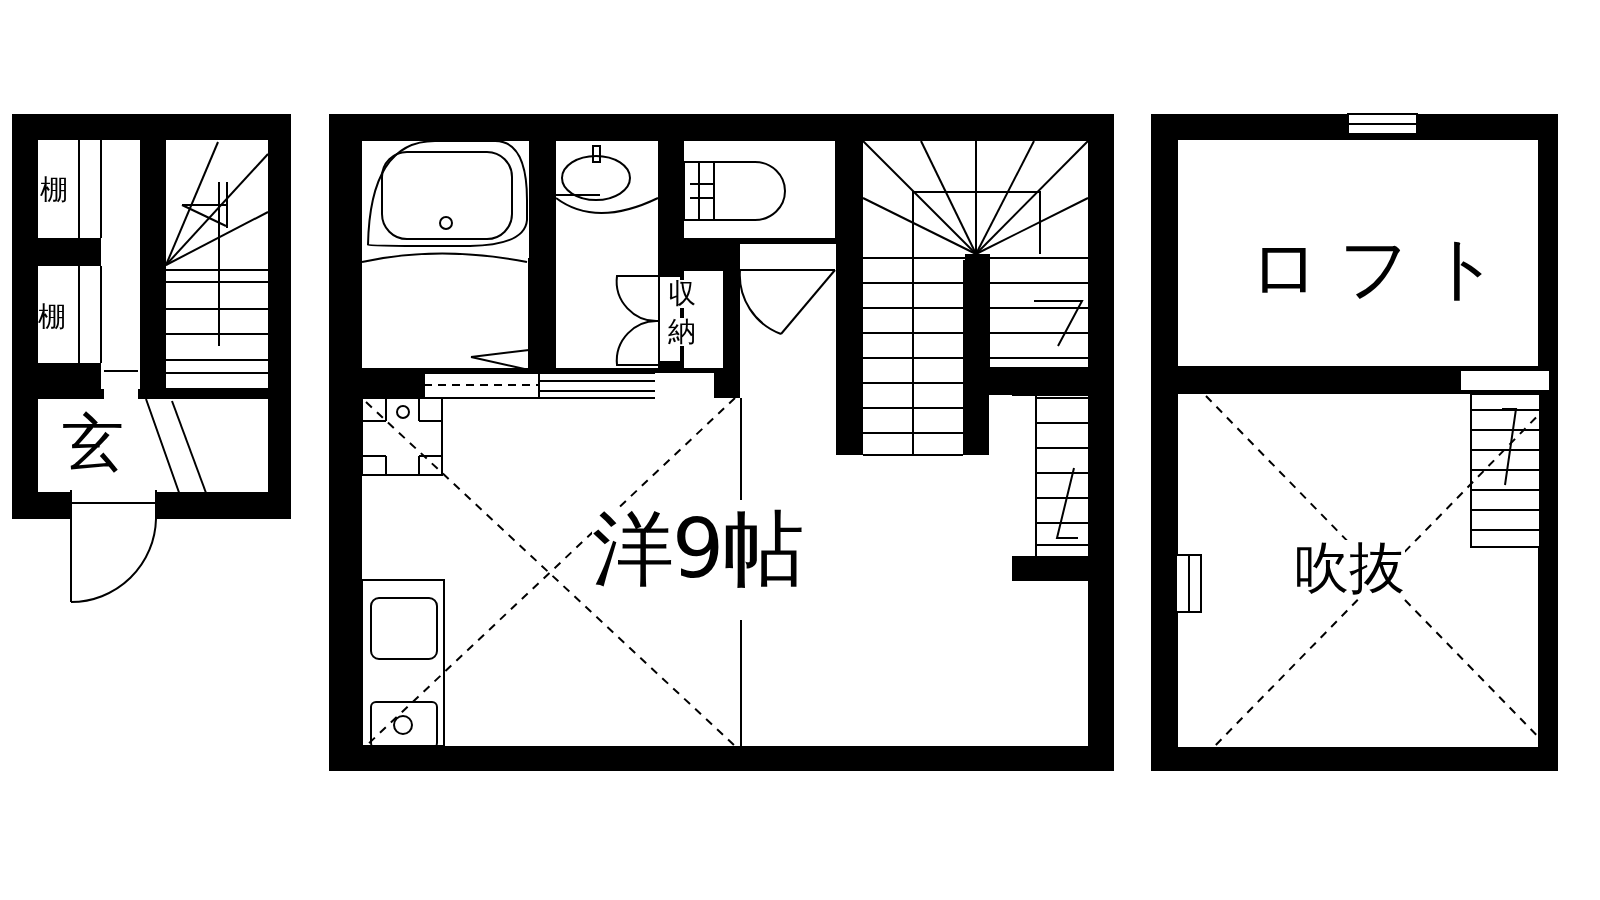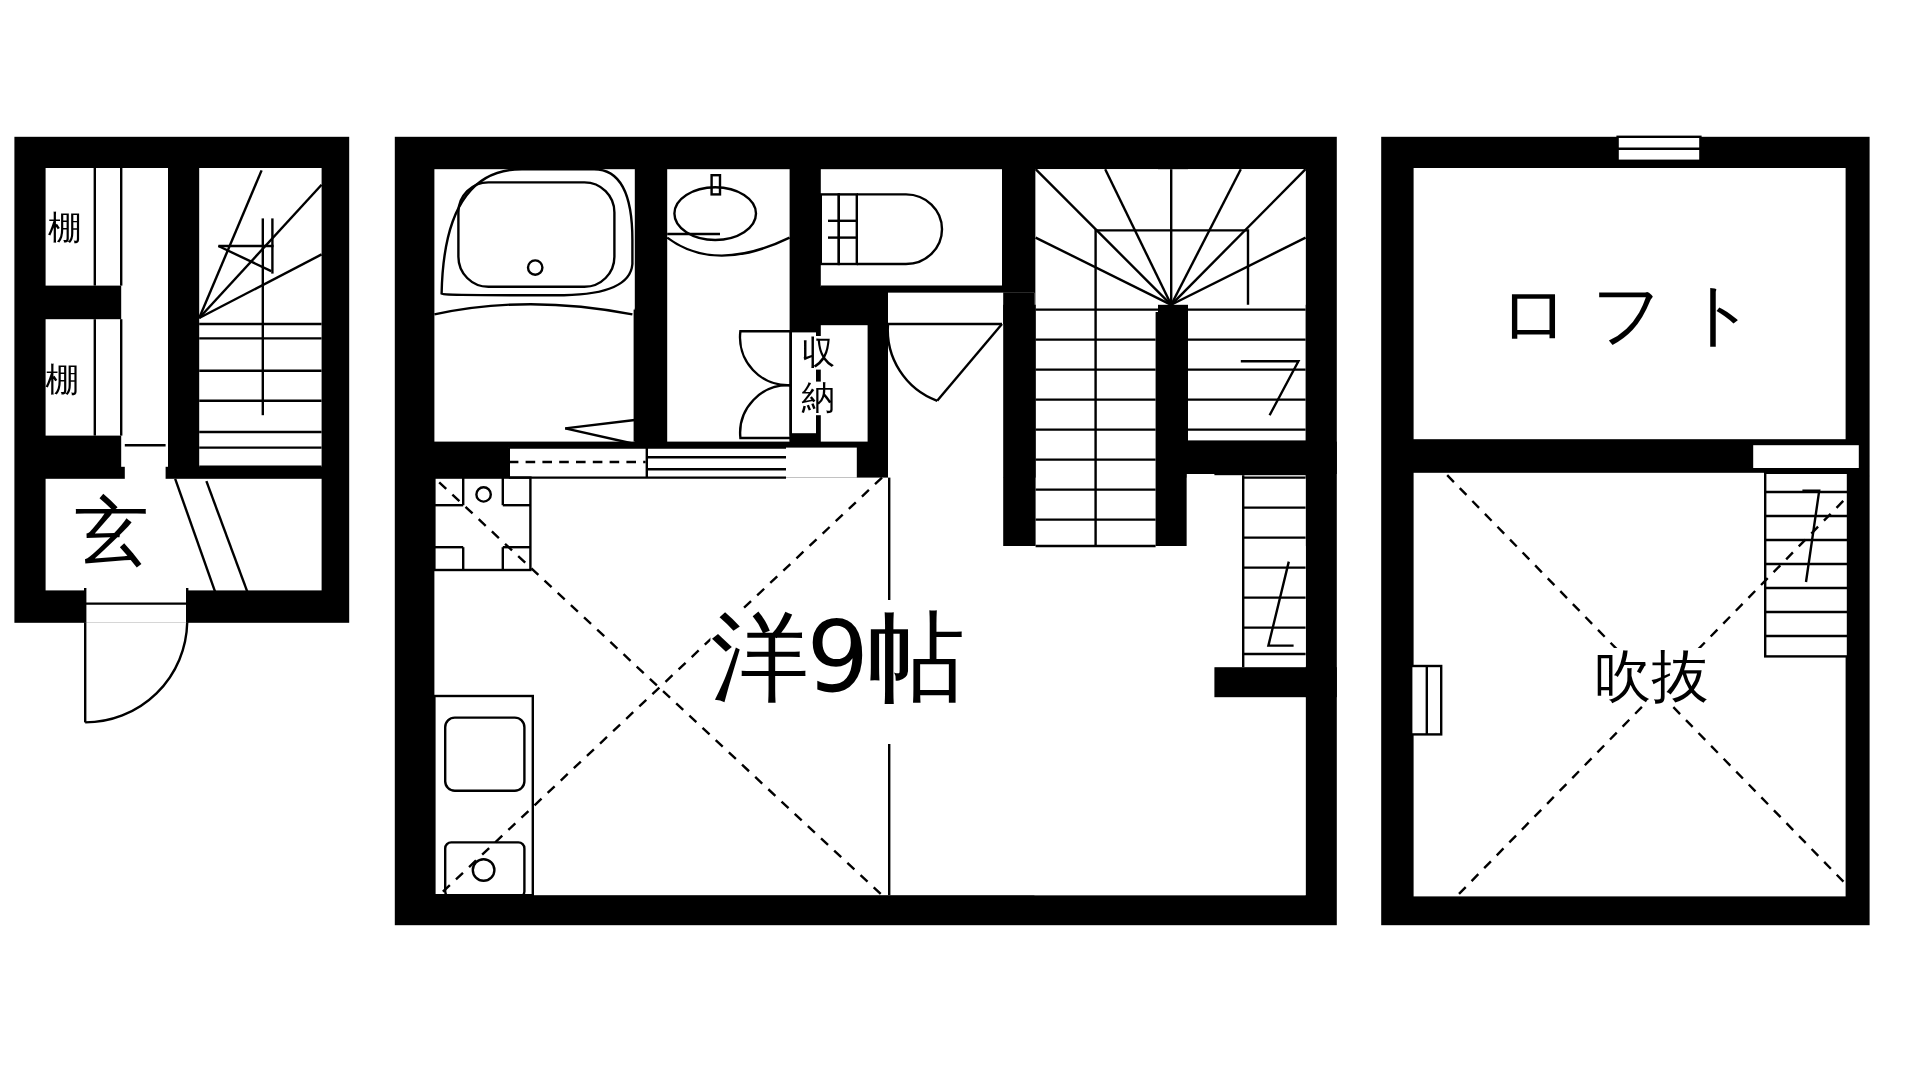--- a/index.html
+++ b/index.html
@@ -3,22 +3,22 @@
 <meta charset="utf-8">
 <style>
   html, body { margin:0; padding:0; background:#ffffff; }
   body { width:1600px; height:900px; position:relative; overflow:hidden; font-family:"DejaVu Sans", sans-serif; }
   svg { position:absolute; left:0; top:0; }
   .lbl { position:absolute; color:#000; font-family:"DejaVu Sans", sans-serif; line-height:1; white-space:nowrap; }
   .lbl-shelf { font-size:28px; }
   .lbl-genkan { font-size:62px; }
   .lbl-storage { font-size:28px; }
   .lbl-main { font-size:82px; letter-spacing:-2px;text-align:center; }
-  .lbl-loft { font-size:58px; letter-spacing:18px; }
-  .lbl-void { font-size:48px;margin-left:35px; }
+  .lbl-loft { font-size:70px; letter-spacing:18px; }
+  .lbl-void { font-size:56px; }
 </style>
 </head>
 <body>
 
 <svg width="1600" height="900" viewBox="0 0 1600 900">
   <g fill="none" stroke="#000" stroke-width="2">
 
     <g>
 
       <rect x="12" y="114" width="279" height="405" fill="#000" stroke="none"></rect>

